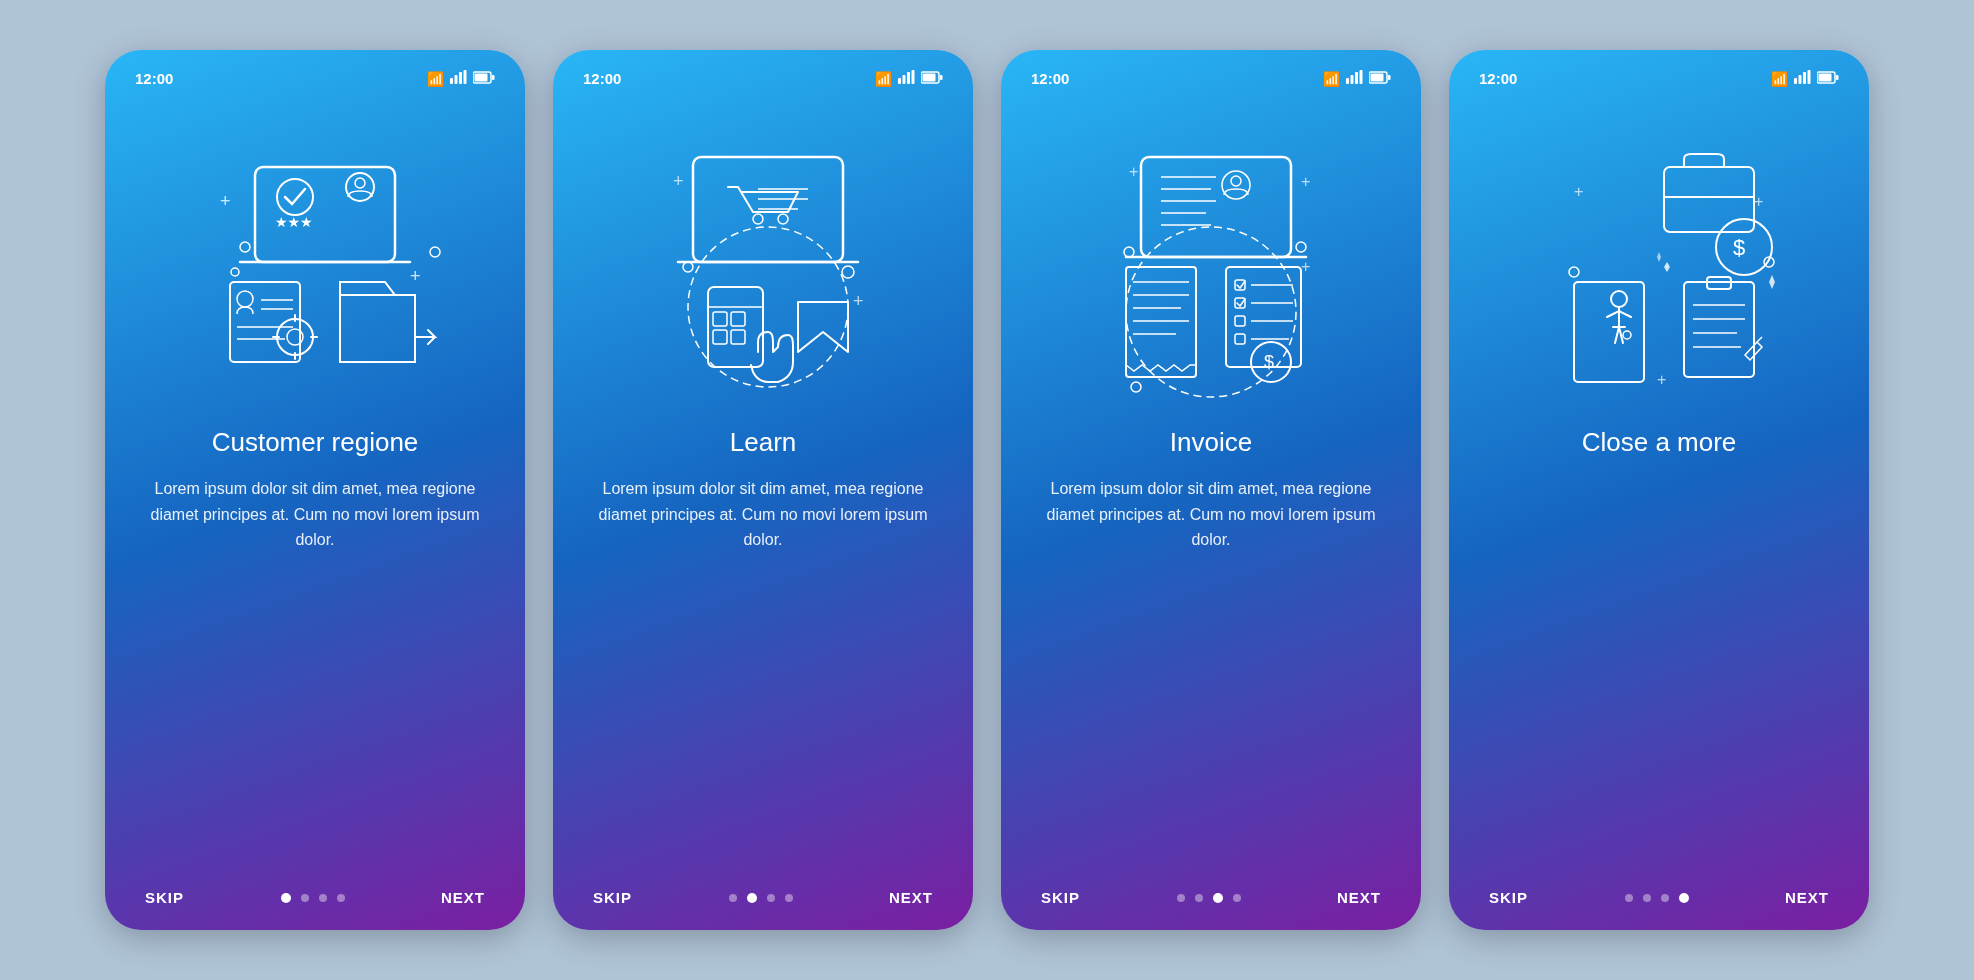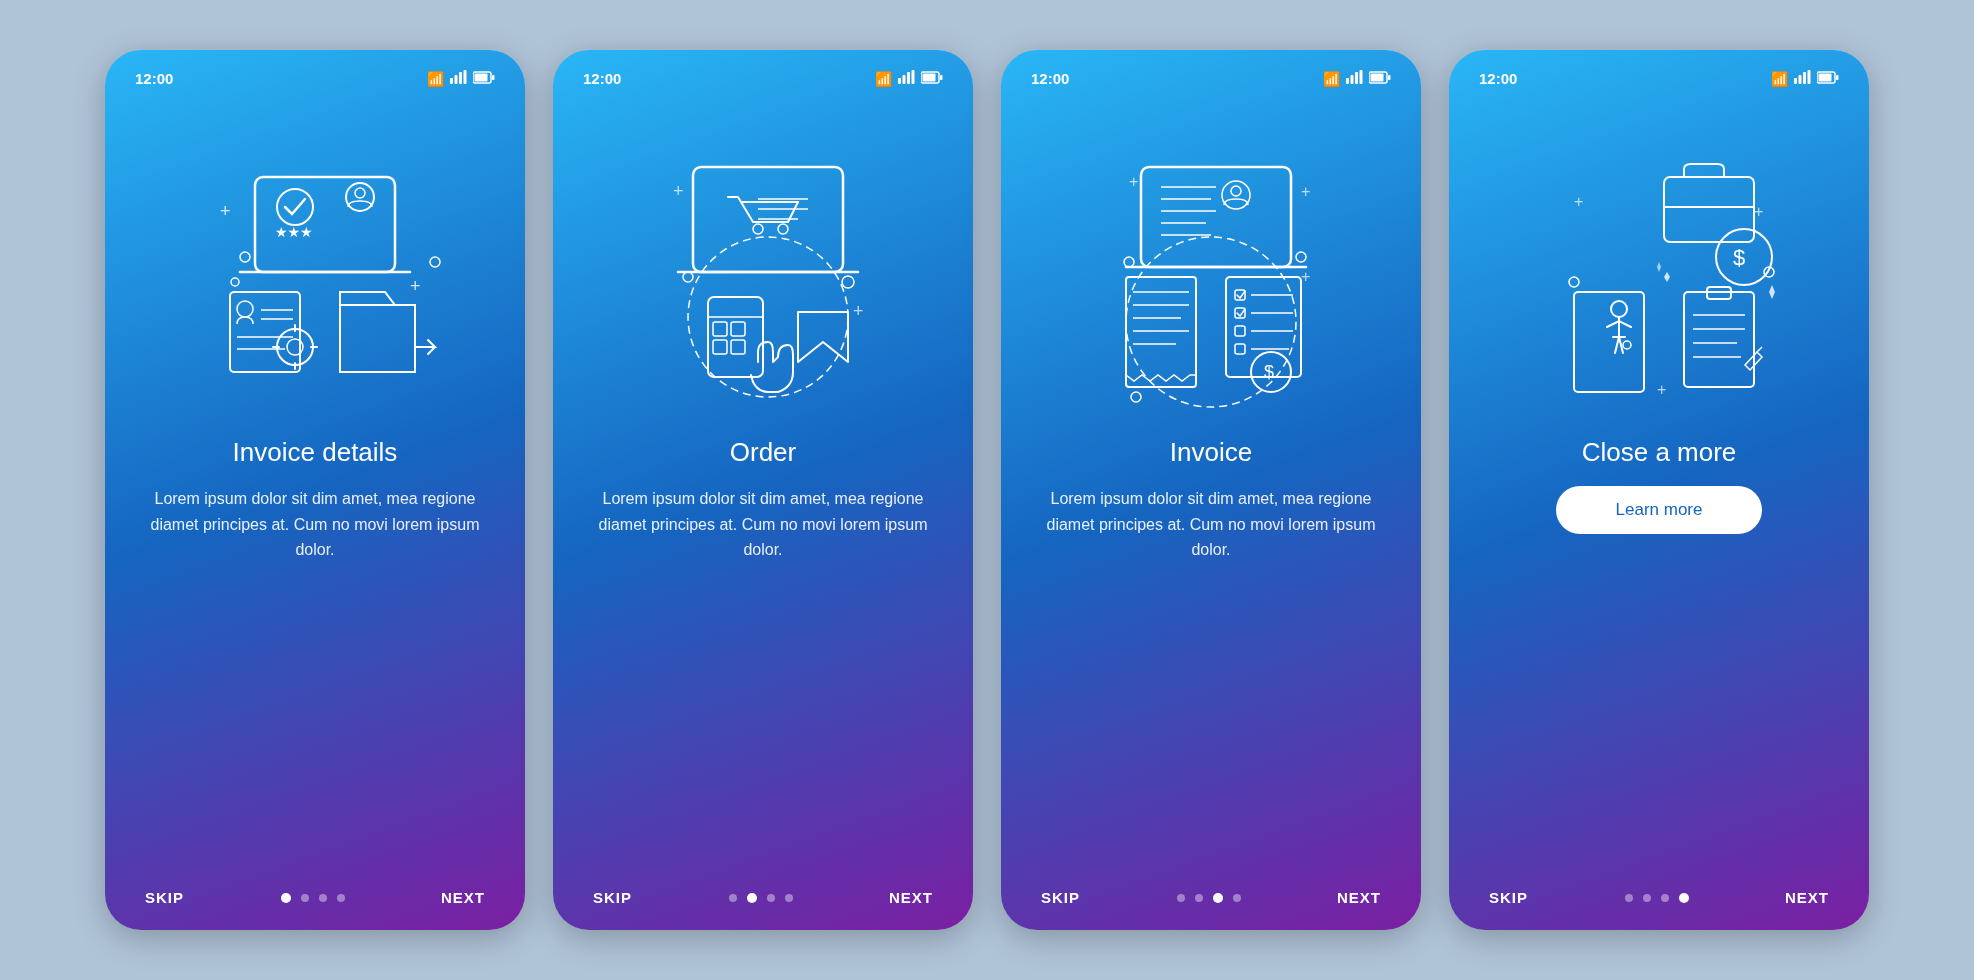--- a/index.html
+++ b/index.html
@@ -33,21 +33,20 @@
       overflow: hidden;
       box-shadow: 0 8px 32px rgba(0,0,0,0.25);
     }
 
     
     .status-bar {
       width: 100%;
       display: flex;
       justify-content: space-between;
       align-items: center;
-      margin-bottom: 10px;
     }
 
     .status-time {
       color: white;
       font-size: 15px;
       font-weight: 600;
     }
 
     .status-icons {
       display: flex;
@@ -211,21 +210,21 @@
         <path d="M250 230 L270 230 L263 223 M263 237 L270 230" stroke="white" stroke-width="2" fill="none" stroke-linecap="round"></path>
 
         <circle cx="80" cy="140" r="5" stroke="white" stroke-width="1.5" fill="none"></circle>
         <text x="55" y="100" fill="white" font-size="18" opacity="0.8">+</text>
         <text x="245" y="175" fill="white" font-size="18" opacity="0.8">+</text>
         <circle cx="270" cy="145" r="5" stroke="white" stroke-width="1.5" fill="none"></circle>
         <circle cx="70" cy="165" r="4" stroke="white" stroke-width="1.5" fill="none"></circle>
       </svg>
     </div>
 
-    <div class="screen-title">Invoice details</div>
+    <div class="screen-title">Customer regione</div>
     <div class="screen-body">Lorem ipsum dolor sit dim amet, mea regione diamet principes at. Cum no movi lorem ipsum dolor.</div>
 
     <div class="nav-bar">
       <span class="nav-skip">SKIP</span>
       <div class="nav-dots">
         <div class="dot active"></div>
         <div class="dot"></div>
         <div class="dot"></div>
         <div class="dot"></div>
       </div>
@@ -285,21 +284,21 @@
 
         <path d="M185 195 L185 245 L210 225 L235 245 L235 195 Z" stroke="white" stroke-width="2" fill="none" stroke-linejoin="round"></path>
 
         <text x="60" y="80" fill="white" font-size="18" opacity="0.7">+</text>
         <text x="240" y="200" fill="white" font-size="18" opacity="0.7">+</text>
         <circle cx="75" cy="160" r="5" stroke="white" stroke-width="1.5" fill="none"></circle>
         <circle cx="235" cy="165" r="6" stroke="white" stroke-width="1.5" fill="none"></circle>
       </svg>
     </div>
 
-    <div class="screen-title">Order</div>
+    <div class="screen-title">Learn</div>
     <div class="screen-body">Lorem ipsum dolor sit dim amet, mea regione diamet principes at. Cum no movi lorem ipsum dolor.</div>
 
     <div class="nav-bar">
       <span class="nav-skip">SKIP</span>
       <div class="nav-dots">
         <div class="dot"></div>
         <div class="dot active"></div>
         <div class="dot"></div>
         <div class="dot"></div>
       </div>
@@ -462,21 +461,20 @@
         <text x="245" y="100" fill="white" font-size="16" opacity="0.7">+</text>
         <text x="148" y="278" fill="white" font-size="16" opacity="0.7">+</text>
 
         <circle cx="260" cy="155" r="5" stroke="white" stroke-width="1.5" fill="none"></circle>
         <circle cx="65" cy="165" r="5" stroke="white" stroke-width="1.5" fill="none"></circle>
       </svg>
     </div>
 
     <div class="screen-title">Close a more</div>
 
-    <button class="learn-more-btn">Learn more</button>
 
     <div class="nav-bar">
       <span class="nav-skip">SKIP</span>
       <div class="nav-dots">
         <div class="dot"></div>
         <div class="dot"></div>
         <div class="dot"></div>
         <div class="dot active"></div>
       </div>
       <span class="nav-next">NEXT</span>

